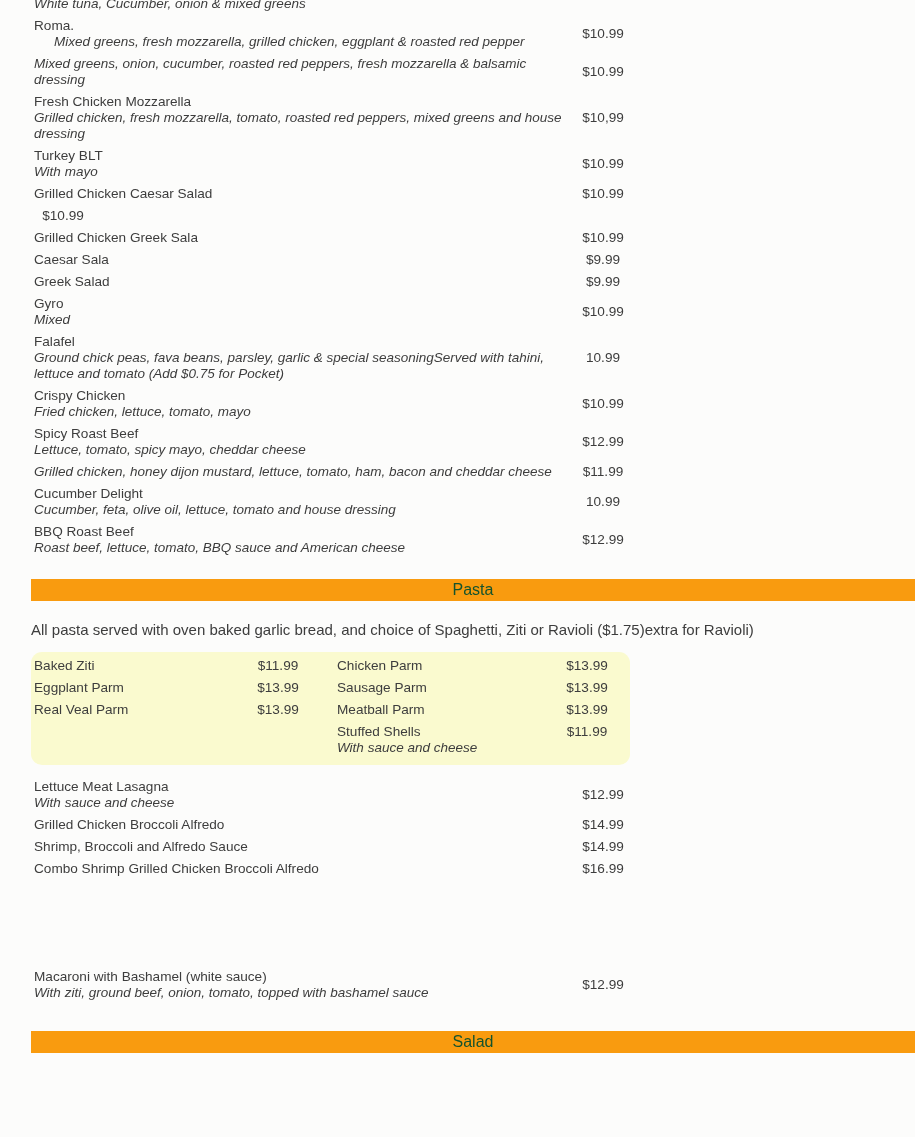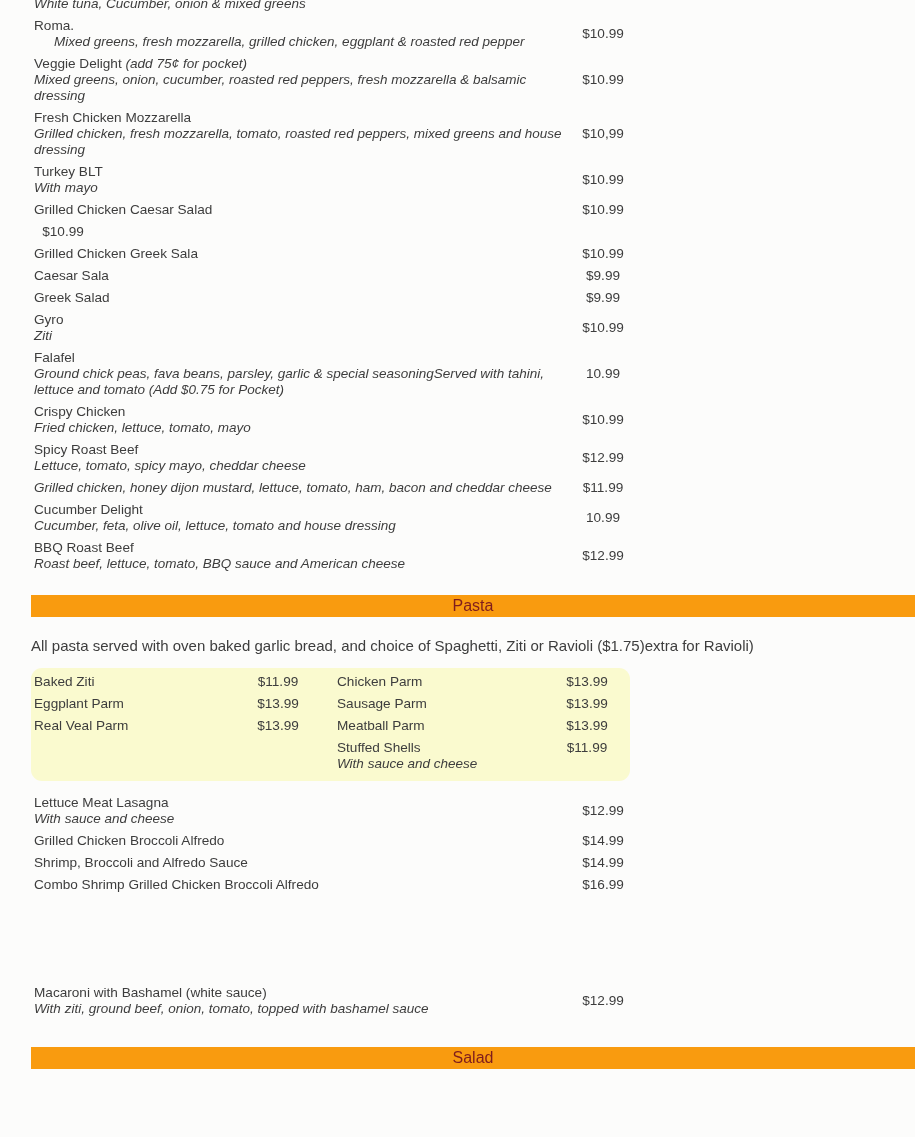--- a/index.html
+++ b/index.html
@@ -20,21 +20,21 @@
   .item-name .note { font-style:italic; }
   .item-desc { font-style:italic; line-height:16px; font-size:13.5px; }
   .item-desc.indent { padding-left:20px; }
   .item-price { width:64px; flex-shrink:0; text-align:center; line-height:16px; }
 
   .partial { margin-top:-4px; margin-bottom:6px; padding-left:3px; }
 
   
   .section-header {
     width:884px; height:22px; margin-top:23px;
-    background:#F99B0F; color:#7f1d1d;
+    background:#F99B0F; color:#14532d;
     text-align:center; font-size:16px; line-height:22px;
   }
   .section-header.salad { margin-top:30px; }
 
   .section-note { margin-top:22px; font-size:15px; line-height:14px; }
 
   
   .pgrid {
     margin-top:15px; width:599px; box-sizing:border-box;
     background:#FAFACF; padding:6px 3px 3px 3px;
@@ -69,21 +69,20 @@
 
   <div class="menu-row">
         <div class="item-main">
           <div class="item-name"><span>Roma.</span></div>
           <div class="item-desc indent">Mixed greens, fresh mozzarella, grilled chicken, eggplant &amp; roasted red pepper</div>
         </div>
         <div class="item-price">$10.99</div>
       </div>
       <div class="menu-row">
         <div class="item-main">
-          <div class="item-name"><span>Veggie Delight </span><span class="note">(add 75¢ for pocket)</span></div>
           <div class="item-desc">Mixed greens, onion, cucumber, roasted red peppers, fresh mozzarella &amp; balsamic dressing</div>
         </div>
         <div class="item-price">$10.99</div>
       </div>
       <div class="menu-row">
         <div class="item-main">
           <div class="item-name"><span>Fresh Chicken Mozzarella</span></div>
           <div class="item-desc">Grilled chicken, fresh mozzarella, tomato, roasted red peppers, mixed greens and house dressing</div>
         </div>
         <div class="item-price">$10,99</div>
@@ -118,21 +117,21 @@
       </div>
       <div class="menu-row">
         <div class="item-main">
           <div class="item-name"><span>Greek Salad</span></div>
         </div>
         <div class="item-price">$9.99</div>
       </div>
       <div class="menu-row">
         <div class="item-main">
           <div class="item-name"><span>Gyro</span></div>
-          <div class="item-desc">Ziti</div>
+          <div class="item-desc">Mixed</div>
         </div>
         <div class="item-price">$10.99</div>
       </div>
       <div class="menu-row">
         <div class="item-main">
           <div class="item-name"><span>Falafel</span></div>
           <div class="item-desc">Ground chick peas, fava beans, parsley, garlic &amp; special seasoningServed with tahini, lettuce and tomato (Add $0.75 for Pocket)</div>
         </div>
         <div class="item-price">10.99</div>
       </div>

